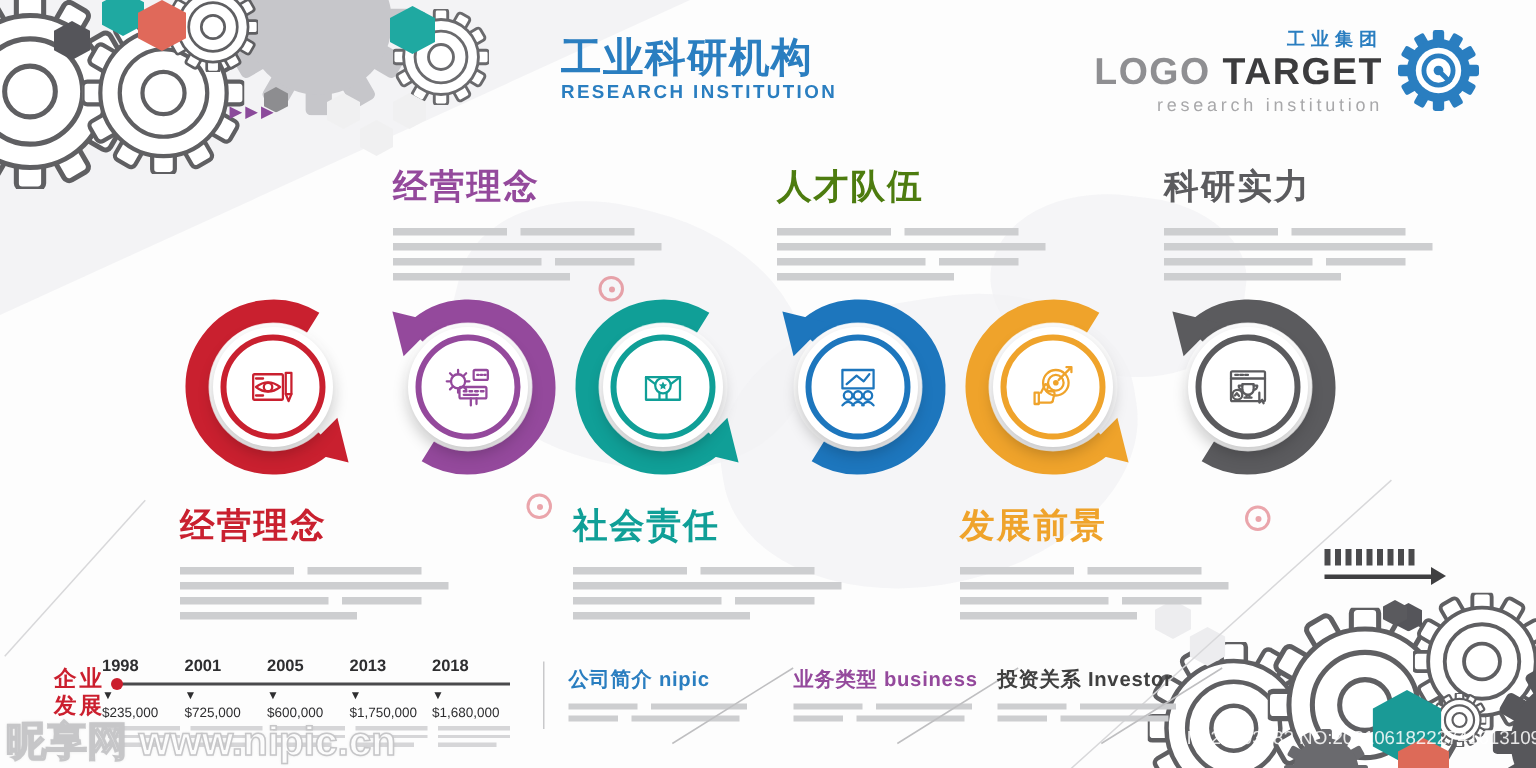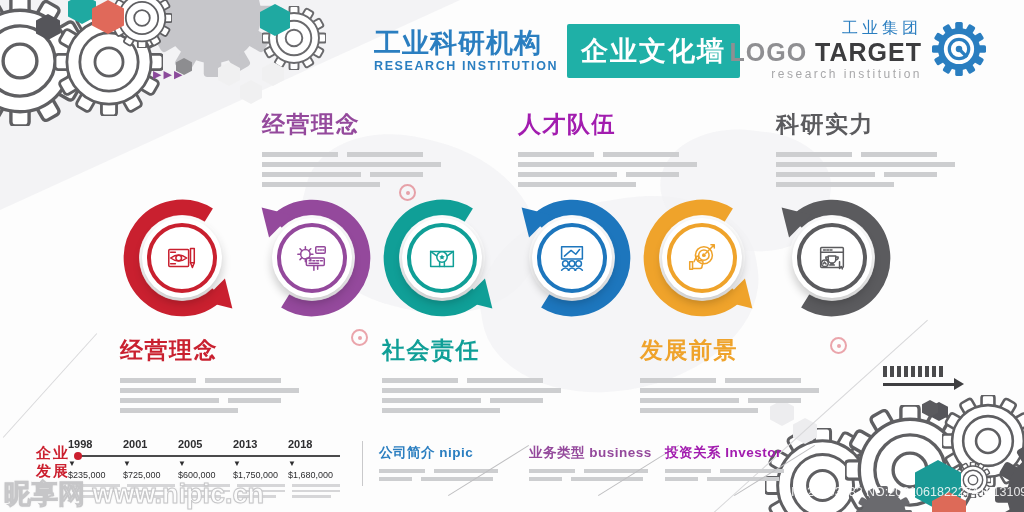--- a/index.html
+++ b/index.html
@@ -25,21 +25,21 @@
                     border-top:6px solid transparent;border-bottom:6px solid transparent;}
 
   
   .header-wrap{position:absolute;left:374px;top:24px;display:flex;gap:9px;align-items:center;z-index:3;}
   .ht-cn{font-size:27px;font-weight:bold;color:#2a7ec0;letter-spacing:1px;line-height:1.05;}
   .ht-en{font-size:12.5px;font-weight:bold;color:#2a7ec0;letter-spacing:1.6px;margin-top:2px;}
   .badge{background:#1fb0a7;color:#fff;font-size:27px;font-weight:bold;letter-spacing:2px;
          padding:9px 14px;border-radius:2px;}
   .logo{position:absolute;right:38px;top:18px;display:flex;gap:10px;align-items:center;z-index:3;}
   .logo-txt{text-align:right;}
-  .lg-group{font-size:16px;font-weight:normal;color:#2a7ec0;letter-spacing:4px;}
+  .lg-group{font-size:12px;font-weight:bold;color:#2a7ec0;letter-spacing:4px;}
   .lg-name{font-size:25px;letter-spacing:1px;line-height:1.1;}
   .lg-name .lt{color:#8f8f92;font-weight:600;}
   .lg-name .bd{color:#3c3c3e;font-weight:bold;}
   .lg-sub{font-size:12px;color:#a8a8aa;letter-spacing:2.5px;}
 
   
   .modules{position:absolute;left:117px;top:188px;display:flex;z-index:3;}
   .module{position:relative;width:130px;height:140px;}
   .ring{position:absolute;left:50%;top:50%;width:140px;height:140px;margin:-70px 0 0 -70px;}
   .ring.up{transform:rotate(180deg);}
@@ -192,21 +192,20 @@
     </div>
   <div class="deco z1 target-dot" style="left:830px;top:337px">
       <i></i>
     </div>
 
   <div class="header-wrap">
     <div class="logo-txt" style="text-align:left">
       <div class="ht-cn">工业科研机构</div>
       <div class="ht-en">RESEARCH INSTITUTION</div>
     </div>
-    <div class="badge">企业文化墙</div>
   </div>
 
   <div class="logo">
     <div class="logo-txt">
       <div class="lg-group">工业集团</div>
       <div class="lg-name"><span class="lt">LOGO</span> <span class="bd">TARGET</span></div>
       <div class="lg-sub">research institution</div>
     </div>
     <svg viewBox="0 0 100 100" width="54" height="54">
       <use href="#gear" fill="#2a7ec0"></use>
@@ -387,21 +386,21 @@
         <div class="ph-row">
           <span style="width: 52%;"></span>
           <span style="width: 28%;"></span>
         </div>
         <div class="ph-row">
           <span style="width: 62%;"></span>
         </div>
       </div>
   </div>
   <div class="label-block" style="left:518px;top:109px">
-    <div class="mod-title" style="color:#a21caf">人才队伍</div>
+    <div class="mod-title" style="color:#4d7c0f">人才队伍</div>
     <div class="ph-lines">
         <div class="ph-row">
           <span style="width: 40%;"></span>
           <span style="width: 40%;"></span>
         </div>
         <div class="ph-row">
           <span style="width: 94%;"></span>
         </div>
         <div class="ph-row">
           <span style="width: 52%;"></span>
@@ -565,21 +564,21 @@
           <span style="width: 50%;"></span>
         </div>
         <div class="ph-row">
           <span style="width: 26%;"></span>
           <span style="width: 56%;"></span>
         </div>
       </div>
     <div class="slash" style="left:62px;top:26px"></div>
   </div>
   <div class="fsec" style="left:665px">
-    <div class="fs-title" style="color:#a21caf">投资关系  Investor</div>
+    <div class="fs-title" style="color:#404040">投资关系  Investor</div>
     <div class="fs-lines">
         <div class="ph-row">
           <span style="width: 36%;"></span>
           <span style="width: 50%;"></span>
         </div>
         <div class="ph-row">
           <span style="width: 26%;"></span>
           <span style="width: 56%;"></span>
         </div>
       </div>

